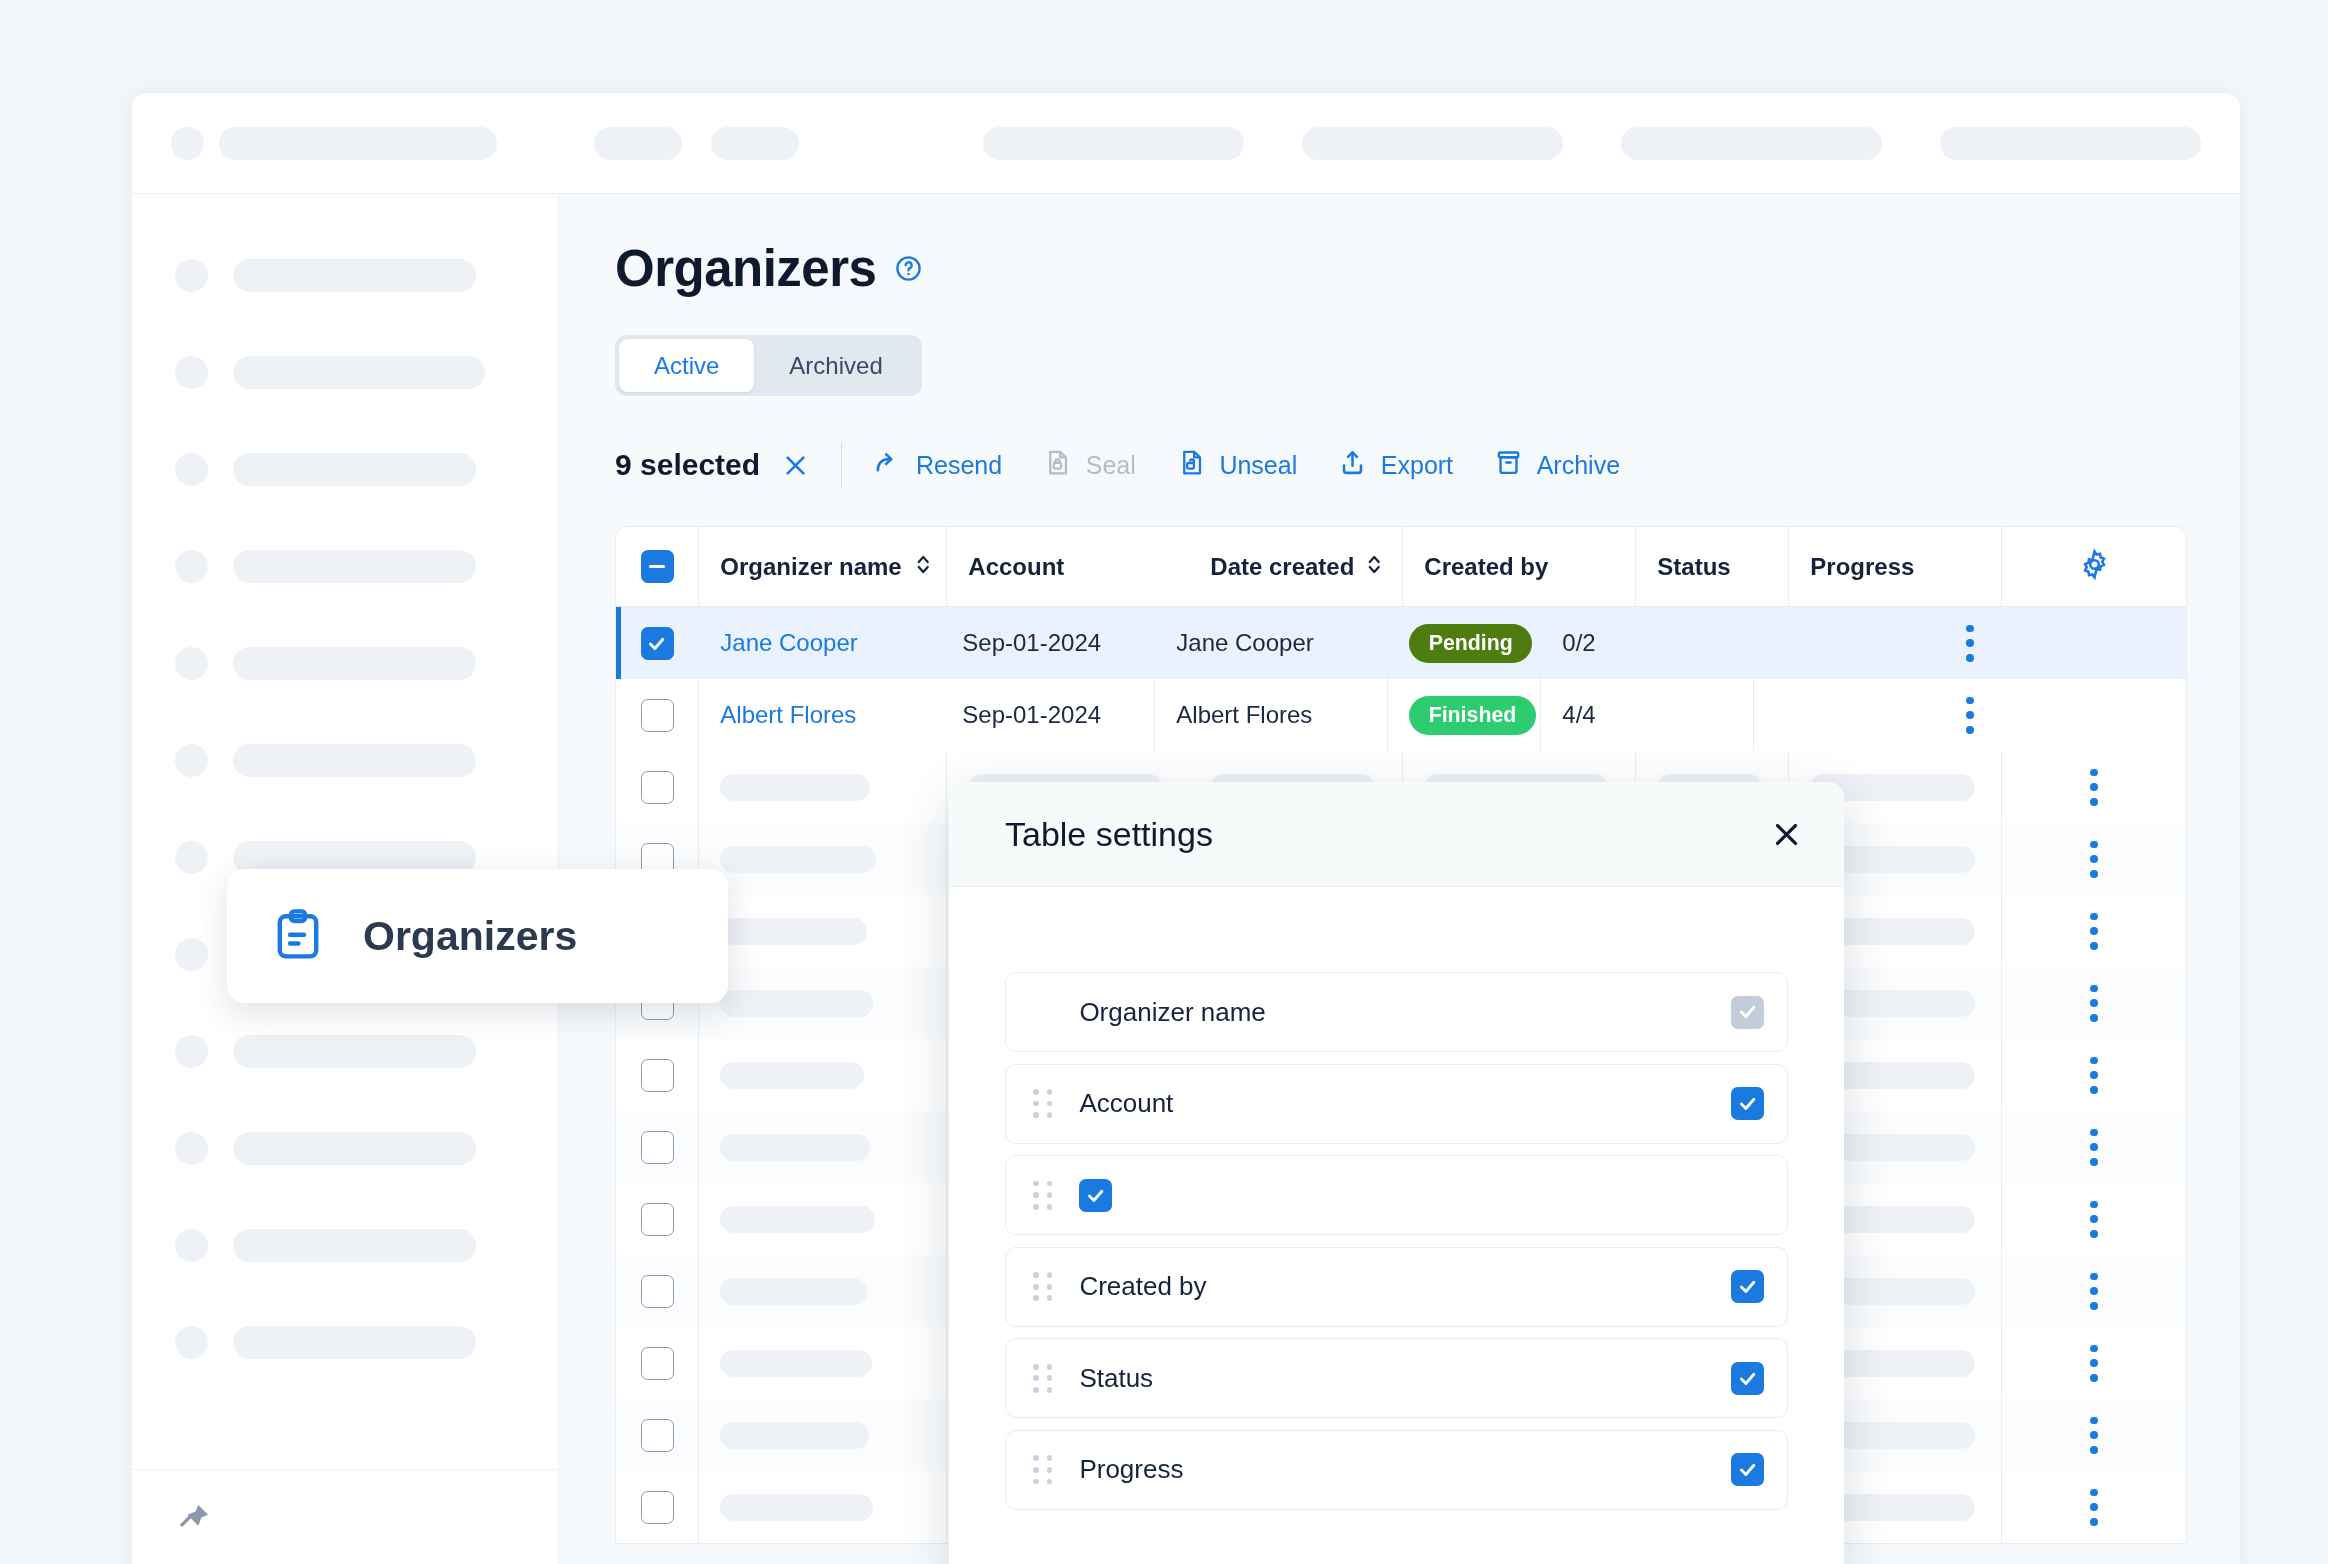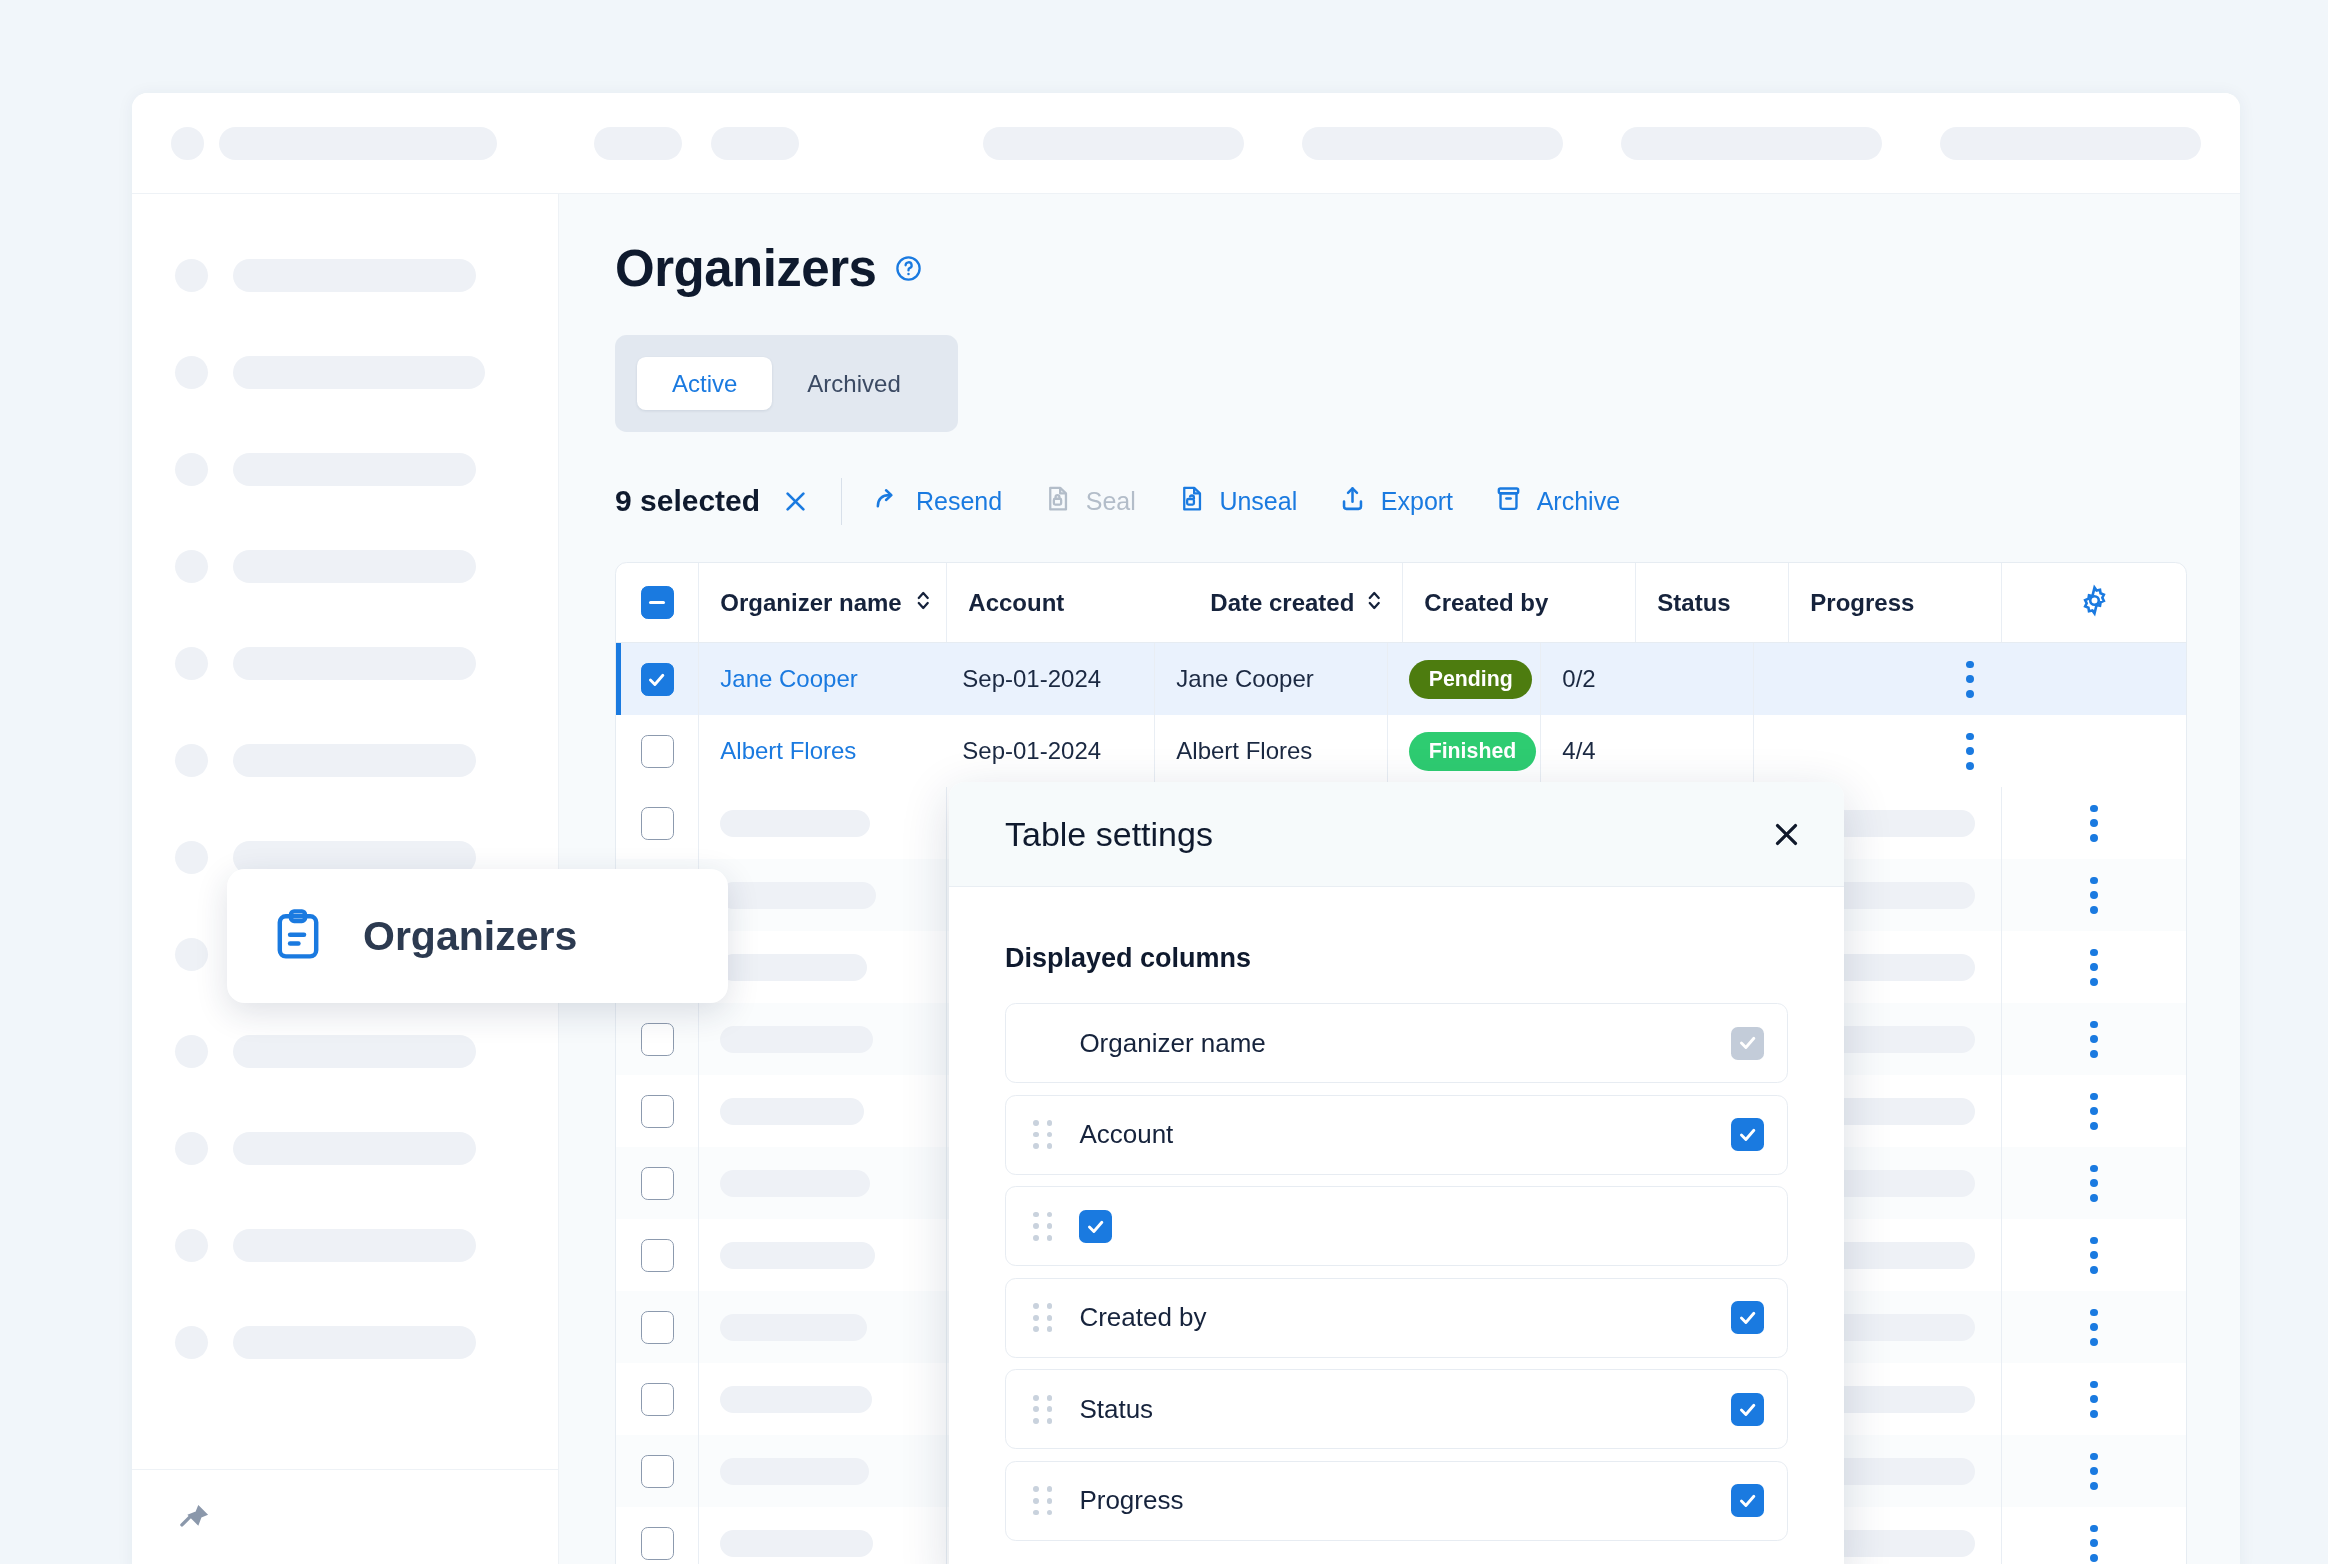--- a/index.html
+++ b/index.html
@@ -61,21 +61,21 @@
   .title-row { display: flex; align-items: center; gap: 17.5px; }
   .page-title {
     font-size: 51px; font-weight: bold; color: #0f1a2e;
     letter-spacing: -0.5px;
   }
   .help-icon { width: 29px; height: 29px; flex: none; }
 
   
   .tabs {
     display: inline-flex; margin-top: 37px;
-    background: #e2e8f0; border-radius: 11.6px; padding: 22px;
+    background: #e2e8f0; border-radius: 11.6px; padding: 4px;
   }
   .tab {
     font-size: 24px; padding: 12.6px 35px; border-radius: 8.7px;
     color: #3b4a63; cursor: pointer; white-space: nowrap;
   }
   .tab.active { background: #fff; color: #1a7ae0; font-weight: 500;
     box-shadow: 0 1px 2.9px rgba(20,40,70,.10); }
 
   
   .seltoolbar {
@@ -808,21 +808,20 @@
   <div class="modal-head">
     <div class="modal-title">Table settings</div>
     <span class="modal-close">
       <svg width="33" height="33" viewBox="0 0 24 24" stroke="#10192b" stroke-width="2.4" stroke-linecap="round">
         <line x1="5.5" y1="5.5" x2="18.5" y2="18.5"></line>
         <line x1="18.5" y1="5.5" x2="5.5" y2="18.5"></line>
       </svg>
     </span>
   </div>
   <div class="modal-body">
-    <div class="modal-sub">Displayed columns</div>
     <div class="collist" id="collist">
         <div class="colitem">
           <div class="drag" style="visibility:hidden">
             <i></i>
             <i></i>
             <i></i>
             <i></i>
             <i></i>
             <i></i>
           </div>

